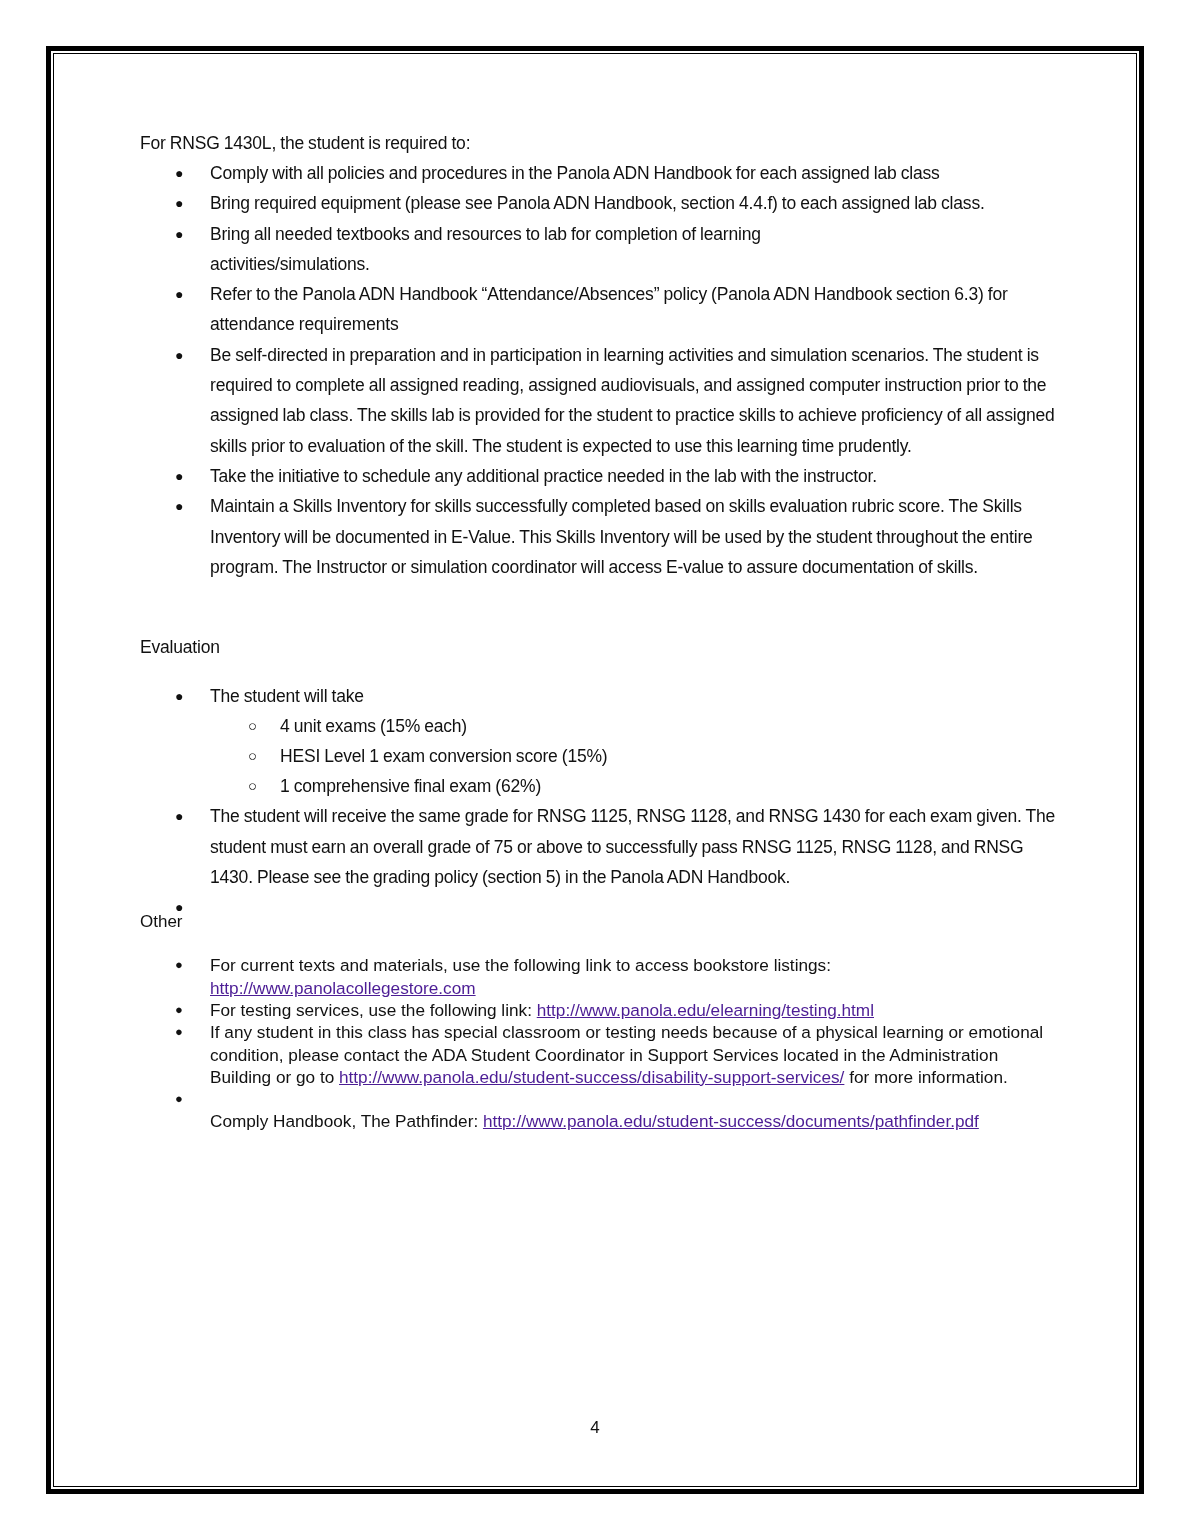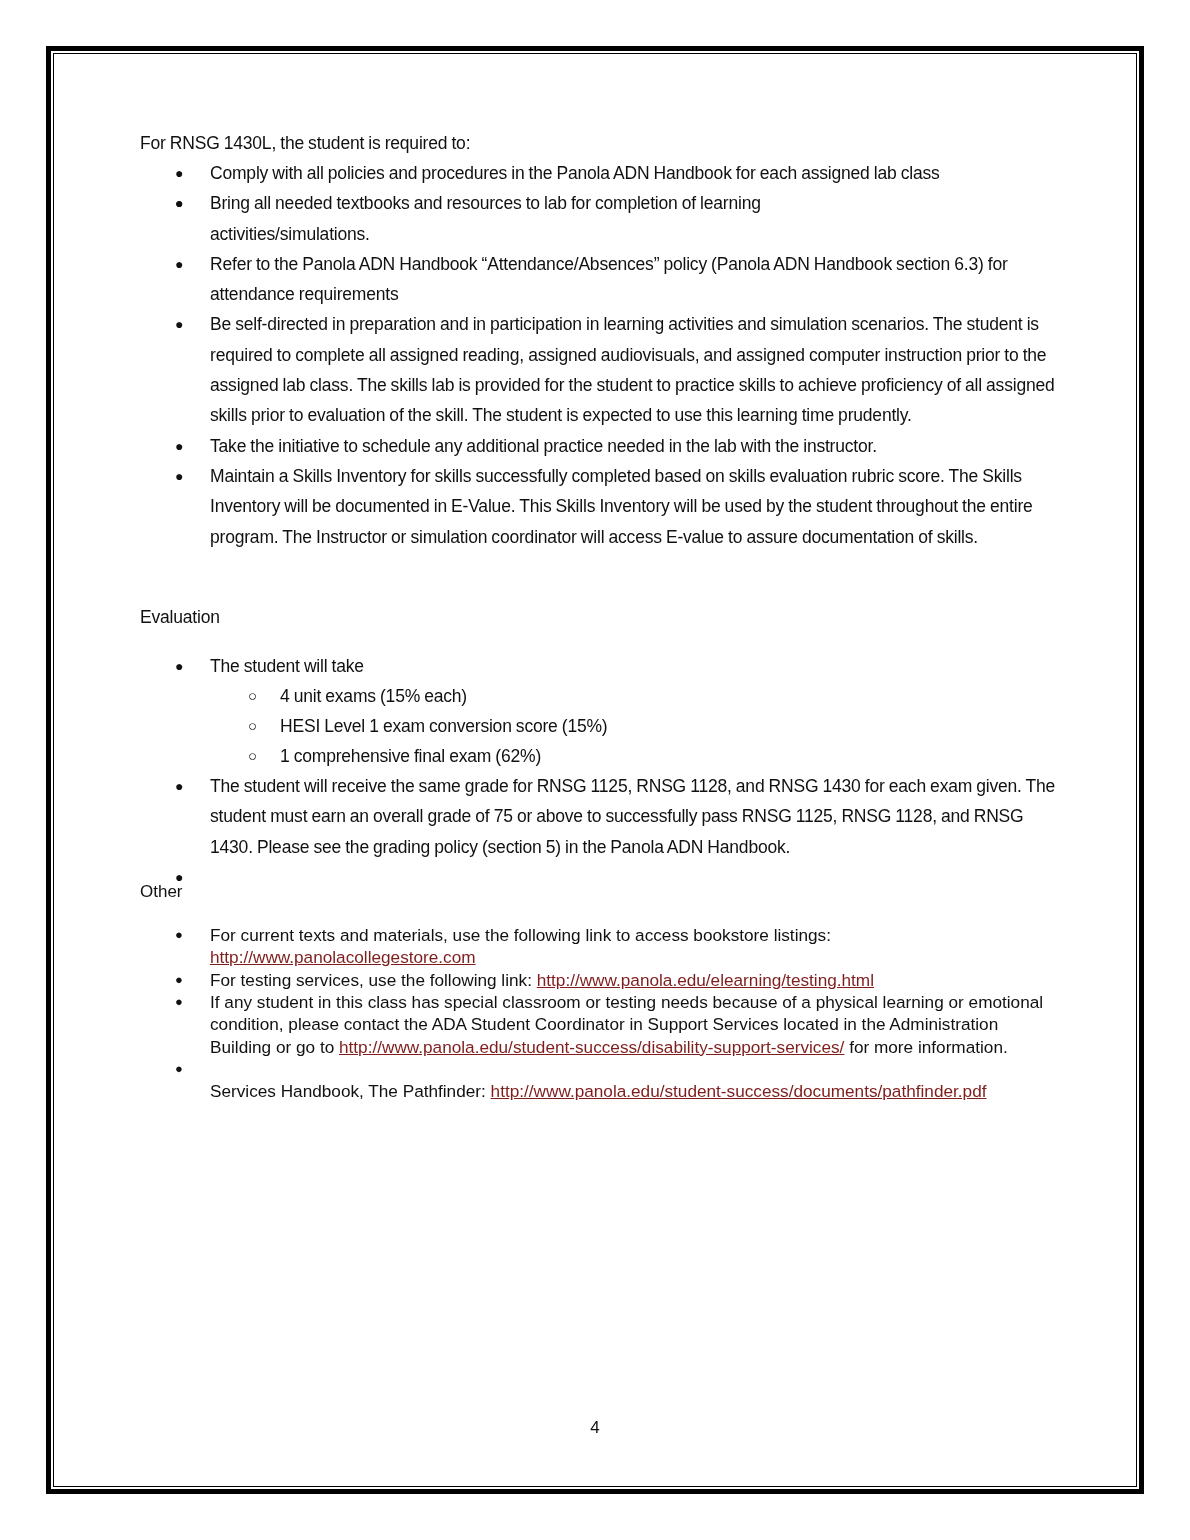--- a/index.html
+++ b/index.html
@@ -117,21 +117,21 @@
       line-height: 22.3px;
       width: 840px;
     }
     ul.other-list li .bullet {
       position: absolute;
       left: 35px;
       top: 0;
       font-size: 13px;
     }
     a.doc-link {
-      color: #7f1d1d;
+      color: #4c1d95;
       text-decoration: underline;
     }
     .italic { }
     .page-number {
       position: absolute;
       left: 0;
       width: 1190px;
       top: 1418px;
       text-align: center;
       font-family: "Liberation Sans", sans-serif;
@@ -144,21 +144,21 @@
 
 <div class="outer-border"></div>
 <div class="inner-border"></div>
 
 <div class="content">
 
   <div class="calibri intro">For RNSG 1430L, the student is required to:</div>
 
   <ul class="req-list calibri">
     <li><span class="bullet">●</span><span>Comply with all policies and procedures in the Panola ADN Handbook for each assigned lab class</span></li>
-    <li><span class="bullet">●</span></li>
+    <li><span class="bullet">●</span><span>Bring required equipment (please see Panola ADN Handbook, section 4.4.f) to each assigned lab class.</span></li>
     <li style="width:660px"><span class="bullet">●</span><span>Bring all needed textbooks and resources to lab for completion of learning activities/simulations.</span></li>
     <li style="width:800px"><span class="bullet">●</span><span>Refer to the Panola ADN Handbook “Attendance/Absences” policy (Panola ADN Handbook section 6.3) for attendance requirements</span></li>
     <li><span class="bullet">●</span><span>Be self-directed in preparation and in participation in learning activities and simulation scenarios. The student is required to complete all assigned reading, assigned audiovisuals, and assigned computer instruction prior to the assigned lab class. The skills lab is provided for the student to practice skills to achieve proficiency of all assigned skills prior to evaluation of the skill. The student is expected to use this learning time prudently.</span></li>
     <li><span class="bullet">●</span><span>Take the initiative to schedule any additional practice needed in the lab with the instructor.</span></li>
     <li><span class="bullet">●</span><span>Maintain a Skills Inventory for skills successfully completed based on skills evaluation rubric score. The Skills Inventory will be documented in E-Value. This Skills Inventory will be used by the student throughout the entire program. The Instructor or simulation coordinator will access E-value to assure documentation of skills.</span></li>
   </ul>
 
   <div class="section-heading eval-heading">Evaluation</div>
 
   <ul class="req-list calibri eval-list">
@@ -187,18 +187,18 @@
       <span class="bullet">●</span>
       <span>For testing services, use the following link: </span><a class="doc-link" href="#">http://www.panola.edu/elearning/testing.html</a>
     </li>
     <li>
       <span class="bullet">●</span>
       <span>If any student in this class has special classroom or testing needs because of a physical learning or emotional condition, please contact the ADA Student Coordinator in Support Services located in the Administration Building or go to </span><a class="doc-link" href="#" style="word-break: break-word;">http://www.panola.edu/student-success/disability-support-services/</a><span> for more information.</span>
     </li>
     <li>
       <span class="bullet">●</span>
       <br>
-      <span>Services Handbook, </span><span class="italic">The Pathfinder:</span> <a class="doc-link" href="#">http://www.panola.edu/student-success/documents/pathfinder.pdf</a>
+      <span>Comply Handbook, </span><span class="italic">The Pathfinder:</span> <a class="doc-link" href="#">http://www.panola.edu/student-success/documents/pathfinder.pdf</a>
     </li>
   </ul>
 </div>
 
 <div class="page-number">4</div>
 
 </body></html>

